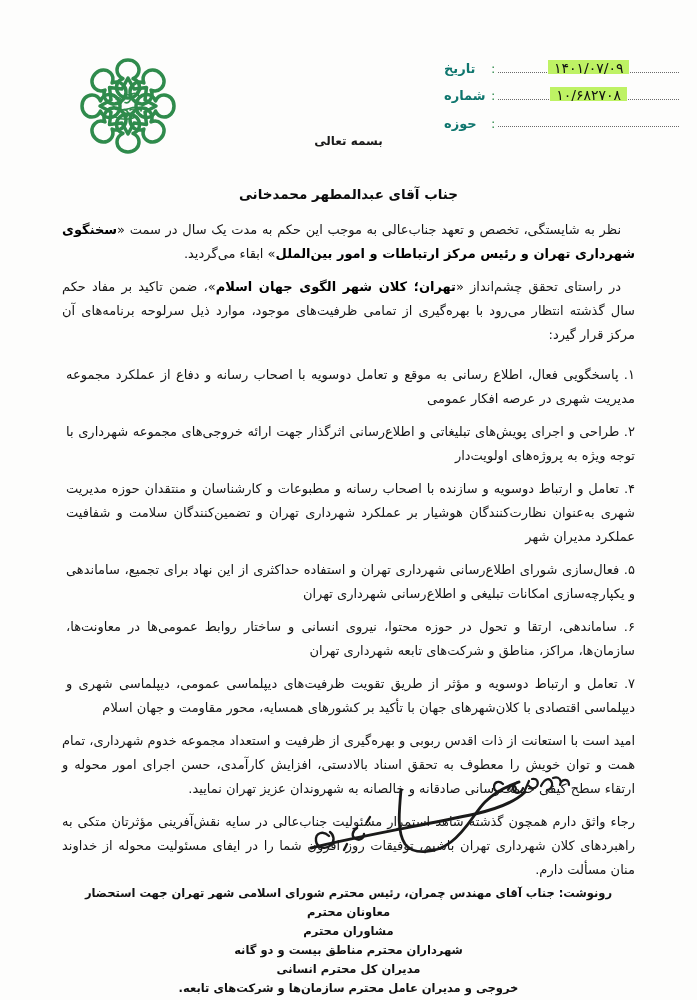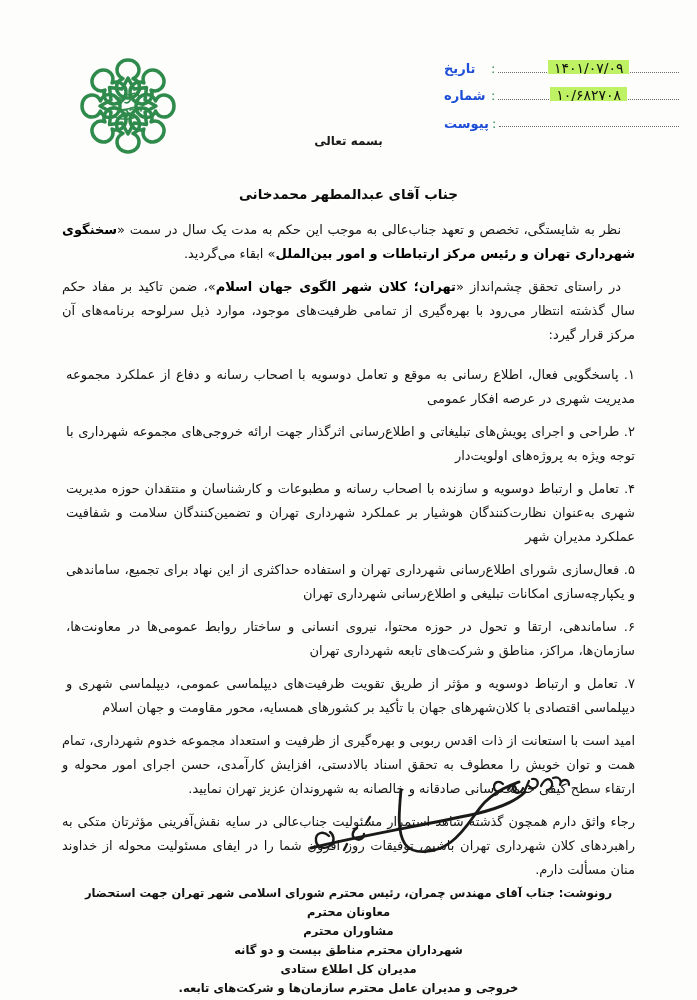--- a/index.html
+++ b/index.html
@@ -40,21 +40,21 @@
     width: 235px;
     direction: rtl;
   }
   .meta-row {
     display: flex;
     align-items: baseline;
     height: 27px;
     white-space: nowrap;
   }
   .meta-label {
-    color: #1d4ed8;
+    color: #0f766e;
     font-size: 13px;
     font-weight: bold;
     min-width: 44px;
     text-align: left;
     letter-spacing: 0.5px;
   }
   .meta-colon {
     color: #2f8b4c;
     font-size: 13px;
     padding: 0 3px;
@@ -193,21 +193,21 @@
         <span class="meta-label">تاریخ</span>
       </div>
       <div class="meta-row">
         <span class="meta-leader"><span class="meta-value">۱۰/۶۸۲۷۰۸</span></span>
         <span class="meta-colon">:</span>
         <span class="meta-label">شماره</span>
       </div>
       <div class="meta-row">
         <span class="meta-leader"><span class="meta-value empty"></span></span>
         <span class="meta-colon">:</span>
-        <span class="meta-label">پیوست</span>
+        <span class="meta-label">حوزه</span>
       </div>
     </div>
 
     <div class="logo-wrap">
       <svg viewBox="0 0 200 200" xmlns="http://www.w3.org/2000/svg" aria-hidden="true">
         <g fill="none" stroke="#2f8b4c" stroke-width="7" stroke-linejoin="round" stroke-linecap="round">
 
           <g>
             <path d="M100 8 c-13 0 -22 9 -22 20 0 8 5 14 12 17 -8 3 -13 10 -13 18 0 12 10 21 23 21 13 0 23-9 23-21 0-8-5-15-13-18 7-3 12-9 12-17 0-11-9-20-22-20z" transform="rotate(0 100 100)"></path>
             <path d="M100 8 c-13 0 -22 9 -22 20 0 8 5 14 12 17 -8 3 -13 10 -13 18 0 12 10 21 23 21 13 0 23-9 23-21 0-8-5-15-13-18 7-3 12-9 12-17 0-11-9-20-22-20z" transform="rotate(45 100 100)"></path>
@@ -287,17 +287,17 @@
         <path d="M112 20 C110 42 108 62 116 74 C124 85 146 84 162 72 C178 60 186 42 196 32 C206 22 218 16 230 12" stroke-width="2.8"></path>
       </g>
     </svg>
   </div>
 
   <div class="cc-block">
     <div class="cc-line">رونوشت: جناب آقای مهندس چمران، رئیس محترم شورای اسلامی شهر تهران جهت استحضار</div>
     <div class="cc-line">معاونان محترم</div>
     <div class="cc-line">مشاوران محترم</div>
     <div class="cc-line">شهرداران محترم مناطق بیست و دو گانه</div>
-    <div class="cc-line">مدیران کل اطلاع ستادی</div>
+    <div class="cc-line">مدیران کل محترم انسانی</div>
     <div class="cc-line">خروجی و مدیران عامل محترم سازمان‌ها و شرکت‌های تابعه.</div>
   </div>
 
 </div>
 
 </body></html>

